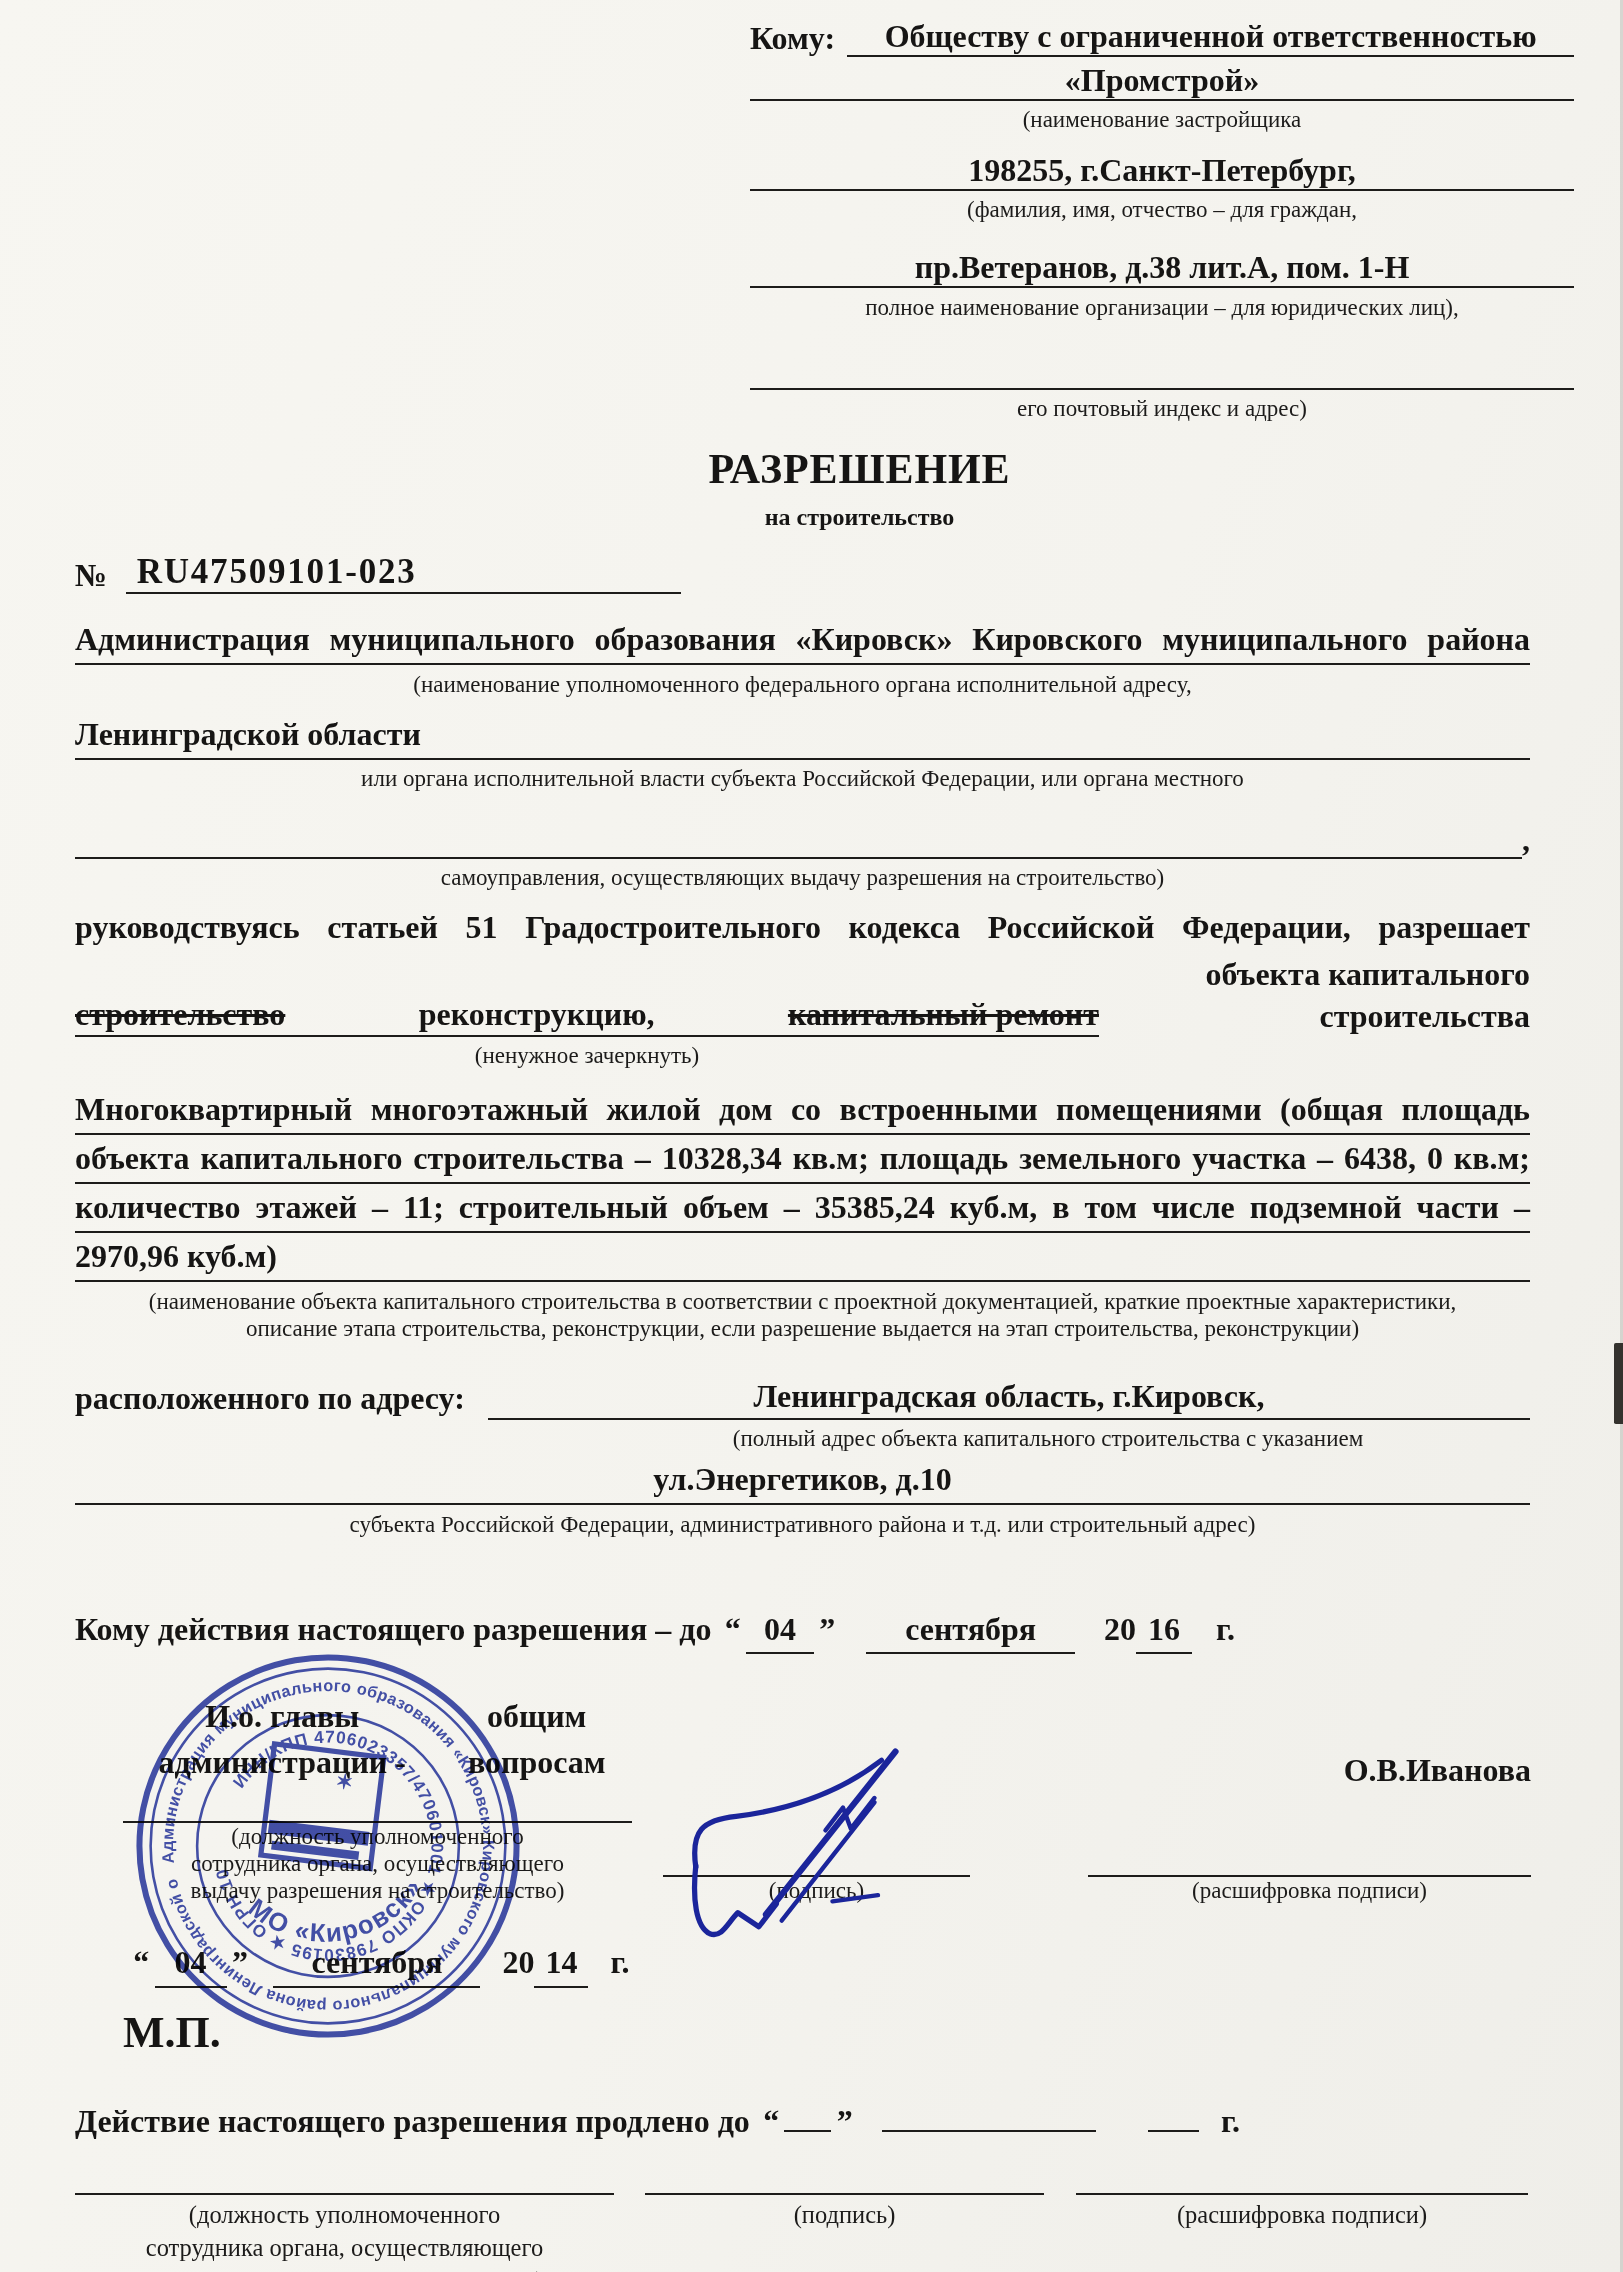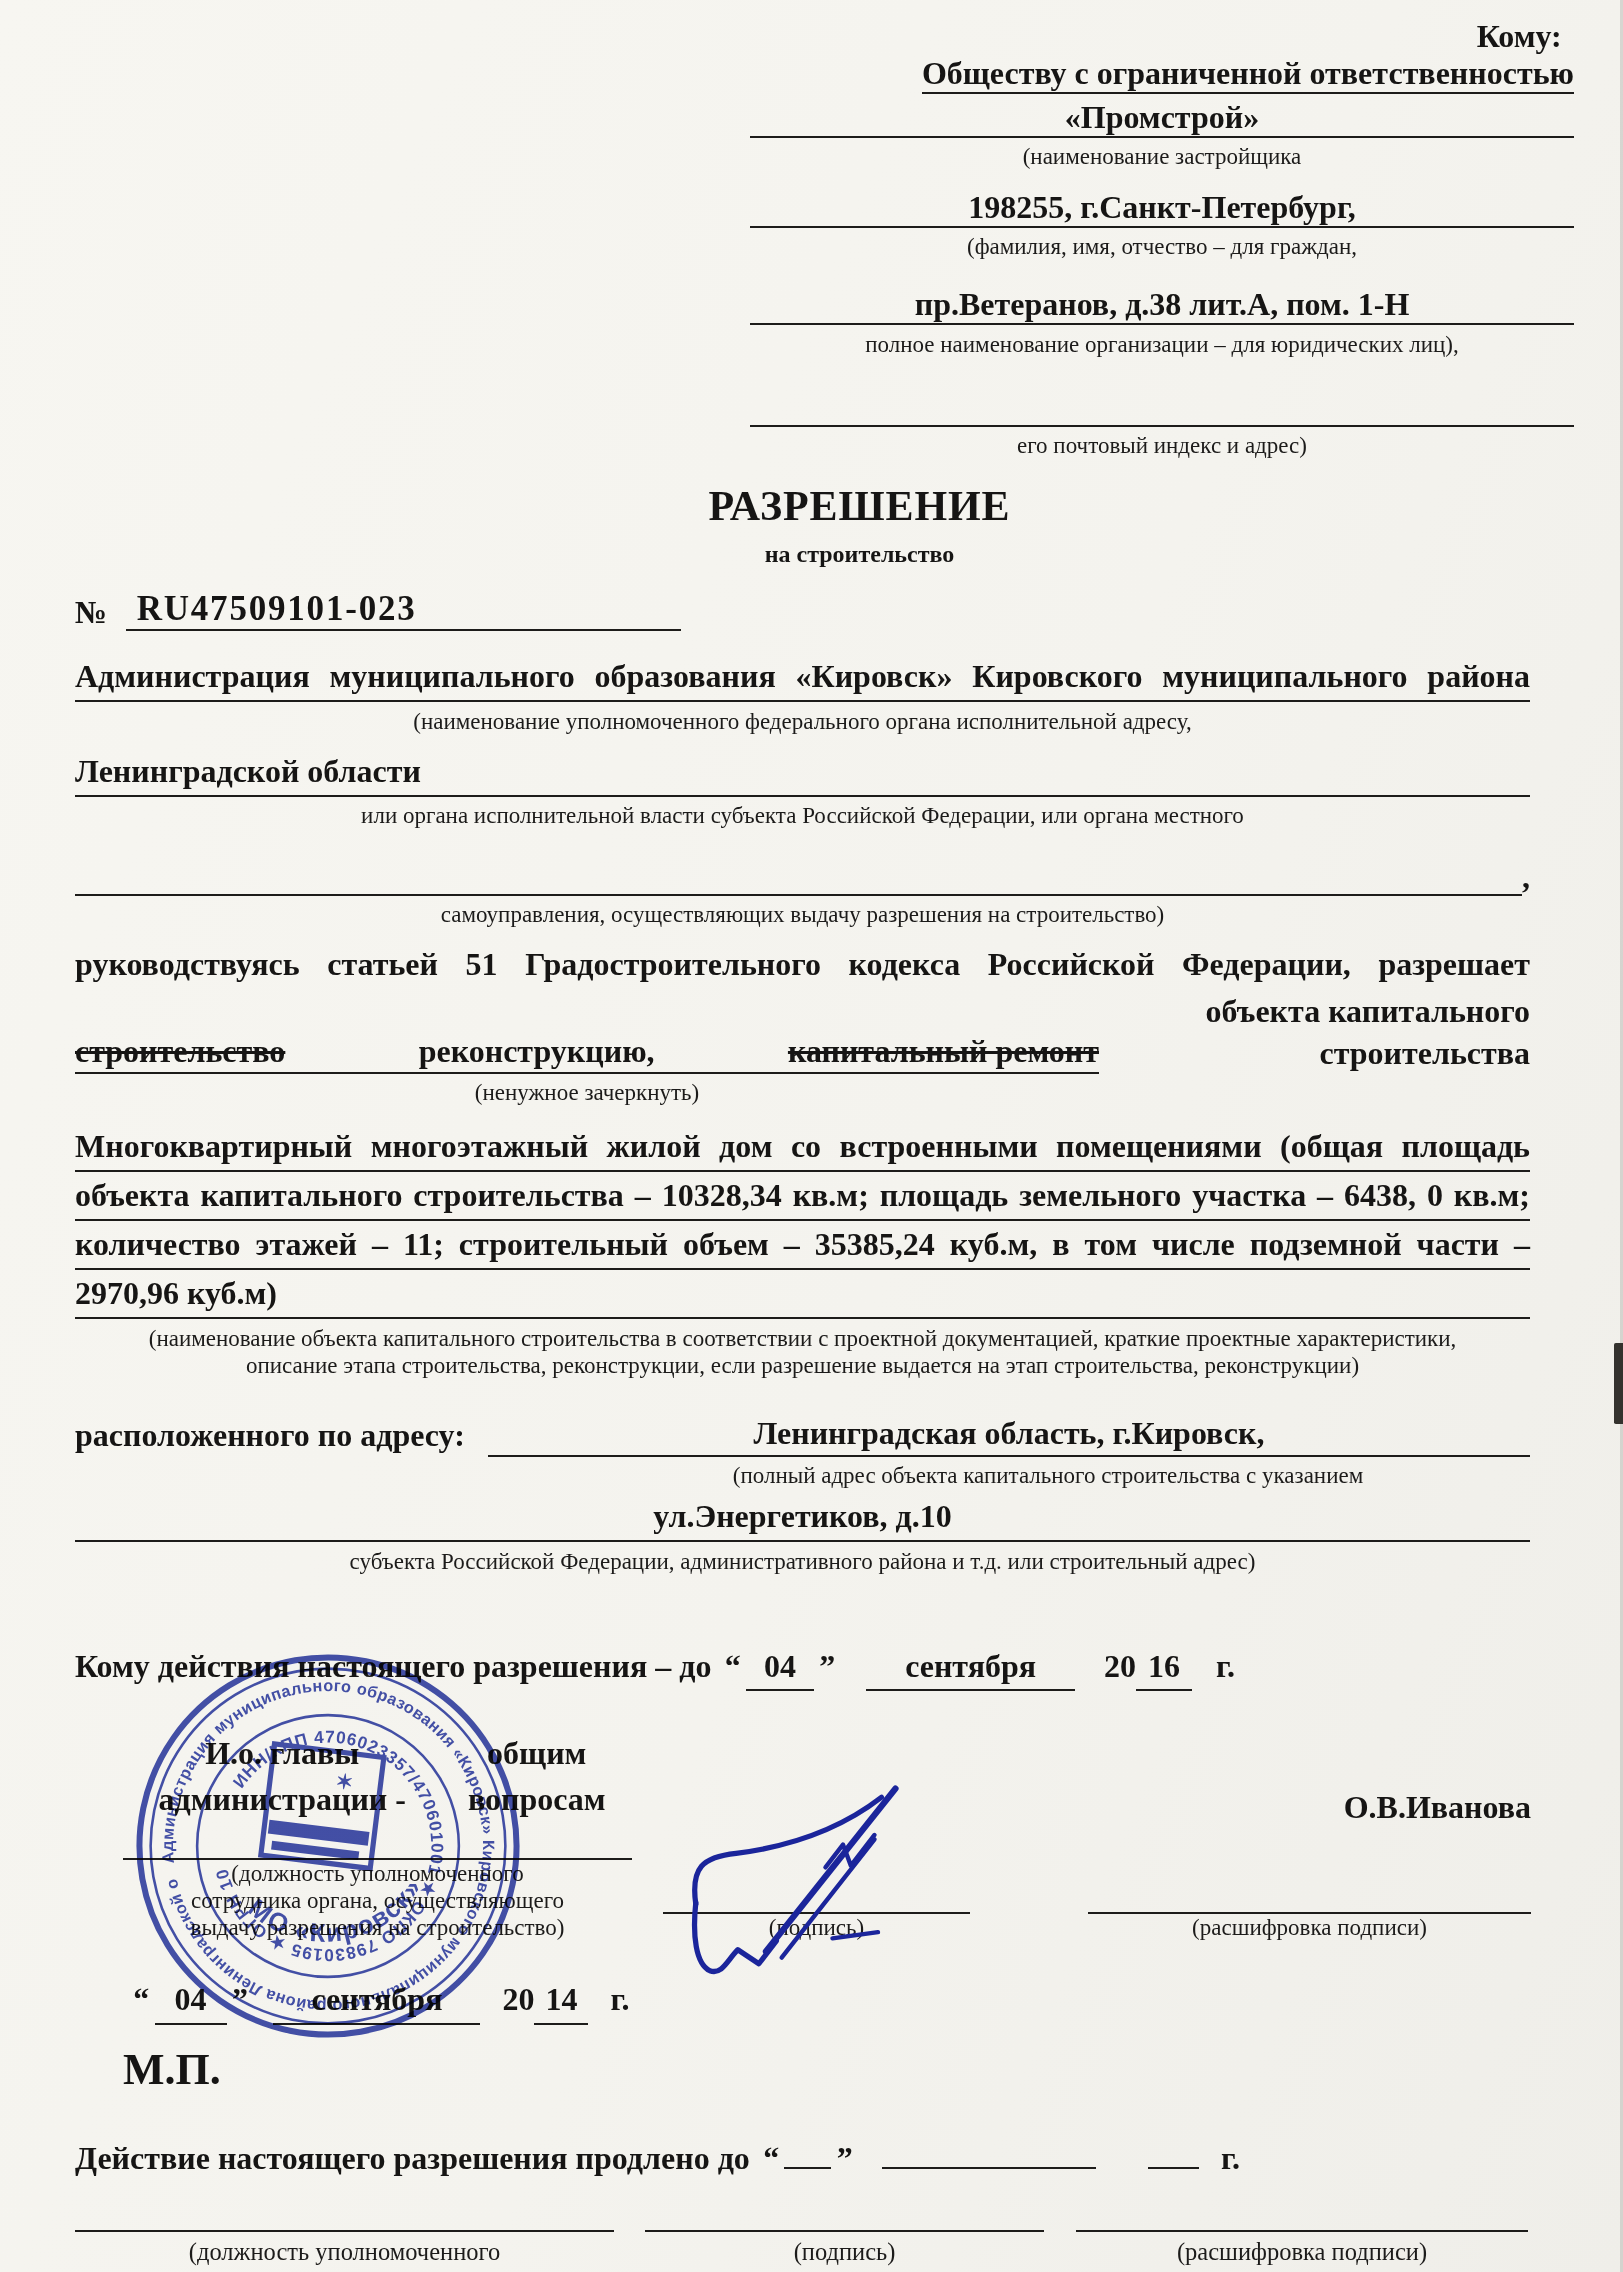--- a/index.html
+++ b/index.html
@@ -7,21 +7,21 @@
         background:linear-gradient(112deg,#f7f6f1 0%,#f4f3ee 55%,#efeee9 100%);
         color:#161514;font-family:"Liberation Serif",serif;font-size:32px;font-weight:bold;}
   .content{position:absolute;left:75px;top:0;width:1499px;}
   .cap{font-weight:normal;font-size:23px;line-height:27px;text-align:center;color:#1c1b1a;}
   .fill{border-bottom:2.6px solid #1d1c1a;}
   .row{display:flex;align-items:flex-end;}
   .w-main{width:1455px;}
   
   .addr{margin-left:675px;width:824px;padding-top:17.5px;}
   .addr .val{text-align:center;}
-  .addr-row1{display:flex;align-items:flex-end;flex-direction:column;}
+  .addr-row1{display:flex;align-items:flex-end;}
   .addr-row1 .lbl{margin-right:12.3px;white-space:nowrap;}
   .addr-row1 .fill{flex:1;}
   .mt6{margin-top:5.3px}.mt22{margin-top:19px}.mt30{margin-top:26px}
   .blankline{height:67px;}
   
   .title-wrap{width:1455px;padding-left:57px;text-align:center;margin-top:23px;}
   .title{font-size:42px;letter-spacing:0.9px;line-height:49px;}
   .subtitle{font-size:24px;line-height:46px;}
   .num-row{display:flex;align-items:flex-end;margin-top:12.3px;}
   .num-label{margin-right:19px;}

